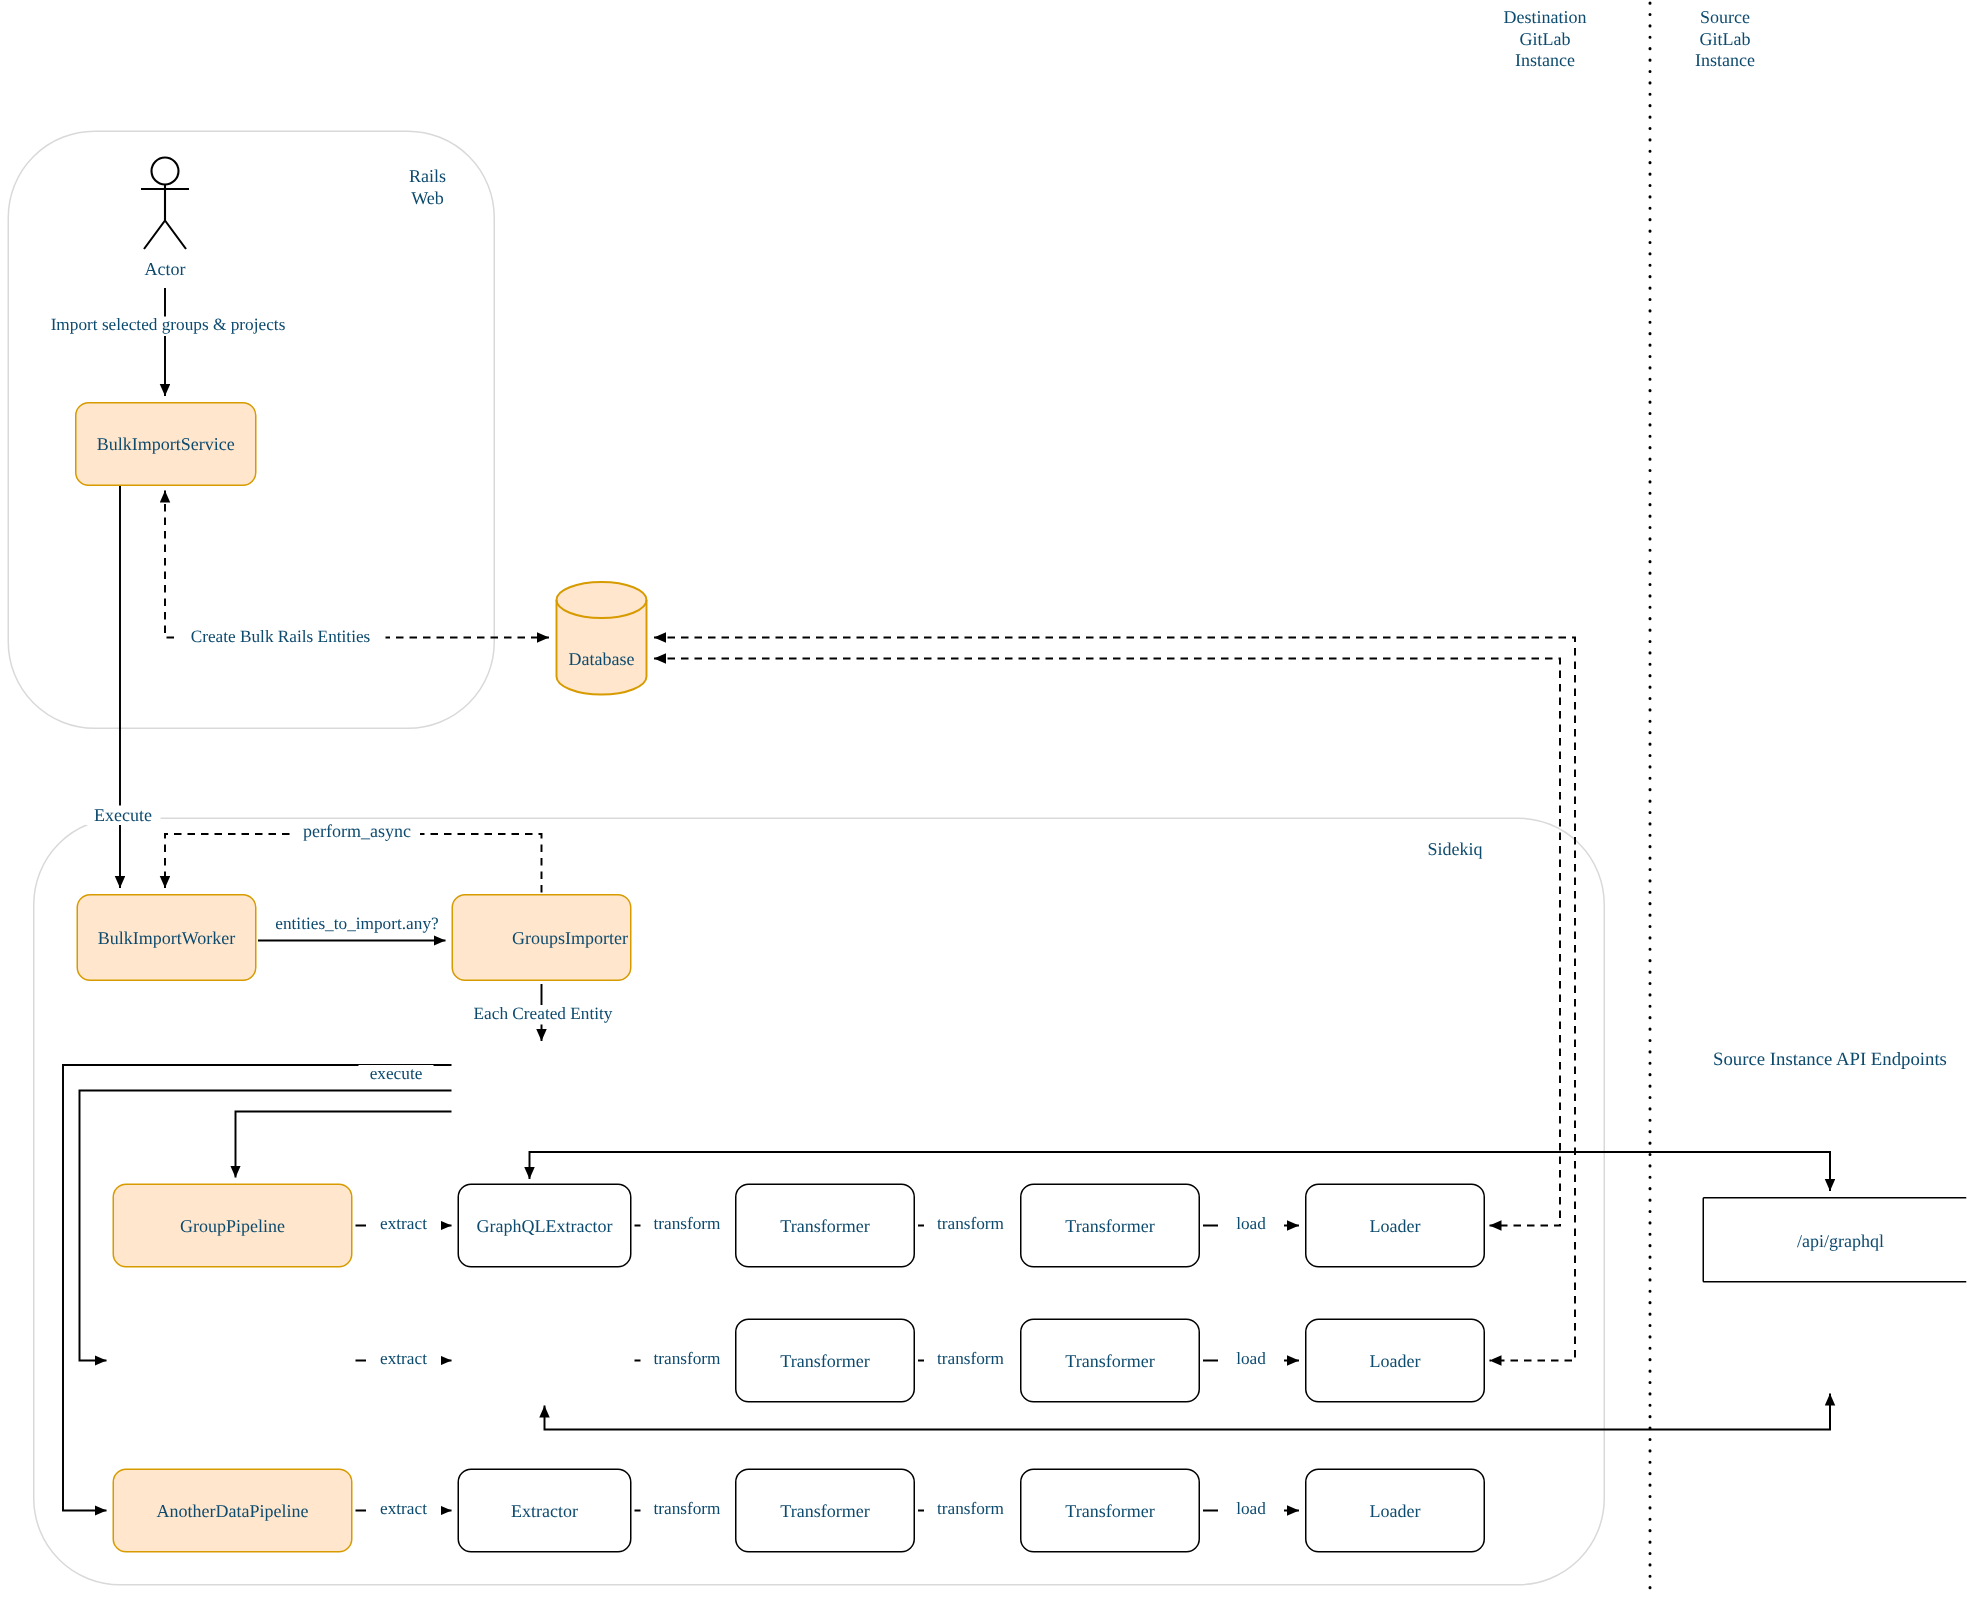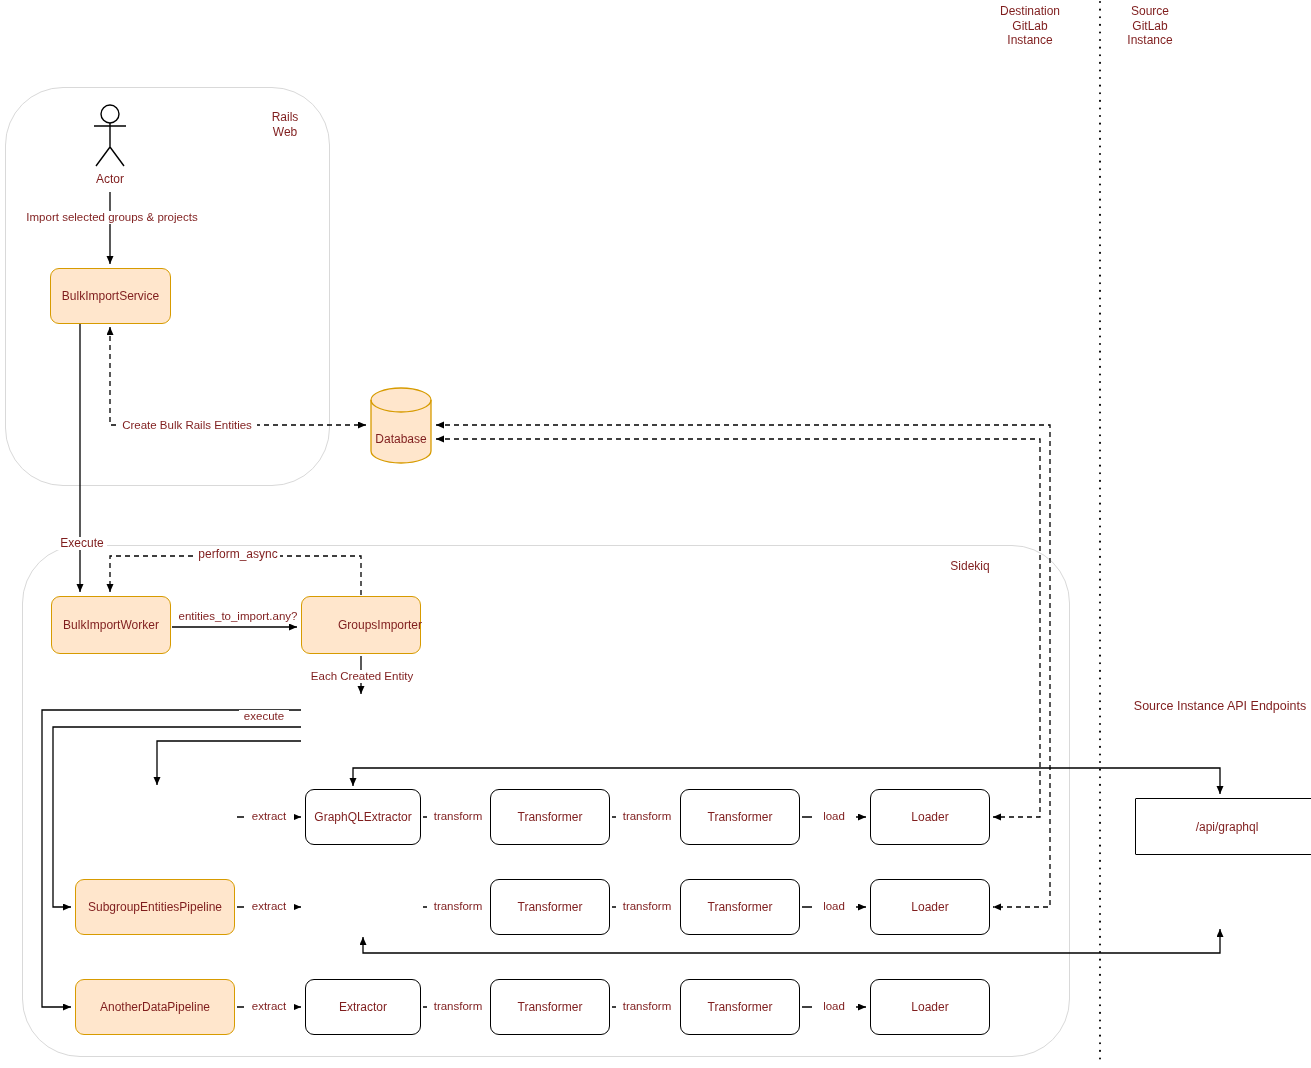--- a/index.html
+++ b/index.html
@@ -1,17 +1,17 @@
 <!DOCTYPE html>
 <html><head>
 <meta charset="utf-8">
 <style>
   html,body{margin:0;padding:0;background:#fff;}
   #canvas{position:relative;width:1311px;height:1068px;overflow:hidden;
-          font-family:Liberation Sans, sans-serif;color:#7f1d1d;background:#fff;}
+          font-family:Liberation Serif, serif;color:#0c4a6e;background:#fff;}
   .container{position:absolute;border:1px solid #d9d9d9;border-radius:58px;background:transparent;z-index:1;}
   svg.wires{position:absolute;left:0;top:0;z-index:2;}
   .node{position:absolute;box-sizing:border-box;display:flex;align-items:center;justify-content:center;
         background:#fff;border:1.3px solid #000;border-radius:9px;font-size:12px;text-align:right;
         z-index:3;line-height:14px;padding:2px;}
   .orange{background:#FFE6CC;border-color:#D79B00;}
   .square{border-radius:1px;}
   .lbl{position:absolute;z-index:4;font-size:12px;text-align:center;line-height:14.5px;}
   .preline{white-space:pre-line;}
   .elabel{position:absolute;z-index:4;font-size:11.5px;line-height:13px;text-align:center;
@@ -90,26 +90,26 @@
 Web</div>
   <div class="lbl" style="left:938px;top:559px;width:64px;">Sidekiq</div>
   <div class="lbl" style="left:1128px;top:699px;width:184px;font-size:12.5px;text-align:center;">Source Instance API Endpoints</div>
   <div class="lbl" style="left:85px;top:172px;width:50px;">Actor</div>
   <div class="lbl" style="left:369px;top:432px;width:64px;">Database</div>
 
   <div class="node orange" style="left:50px;top:268px;width:121px;height:56px;">BulkImportService</div>
   <div class="node orange" style="left:51px;top:596px;width:120px;height:58px;">BulkImportWorker</div>
   <div class="node orange" style="left:301px;top:596px;width:120px;height:58px;padding-left:40px;">GroupsImporter</div>
 
+  <div class="node orange" style="left:75px;top:789px;width:160px;height:56px;">GroupPipeline</div>
   <div class="node" style="left:305px;top:789px;width:116px;height:56px;">GraphQLExtractor</div>
   <div class="node" style="left:490px;top:789px;width:120px;height:56px;">Transformer</div>
   <div class="node" style="left:680px;top:789px;width:120px;height:56px;">Transformer</div>
   <div class="node" style="left:870px;top:789px;width:120px;height:56px;">Loader</div>
 
-  <div class="node orange" style="left:75px;top:879px;width:160px;height:56px;">SubgroupEntitiesPipeline</div>
   <div class="node" style="left:490px;top:879px;width:120px;height:56px;">Transformer</div>
   <div class="node" style="left:680px;top:879px;width:120px;height:56px;">Transformer</div>
   <div class="node" style="left:870px;top:879px;width:120px;height:56px;">Loader</div>
 
   <div class="node orange" style="left:75px;top:979px;width:160px;height:56px;">AnotherDataPipeline</div>
   <div class="node" style="left:305px;top:979px;width:116px;height:56px;">Extractor</div>
   <div class="node" style="left:490px;top:979px;width:120px;height:56px;">Transformer</div>
   <div class="node" style="left:680px;top:979px;width:120px;height:56px;">Transformer</div>
   <div class="node" style="left:870px;top:979px;width:120px;height:56px;">Loader</div>
 

